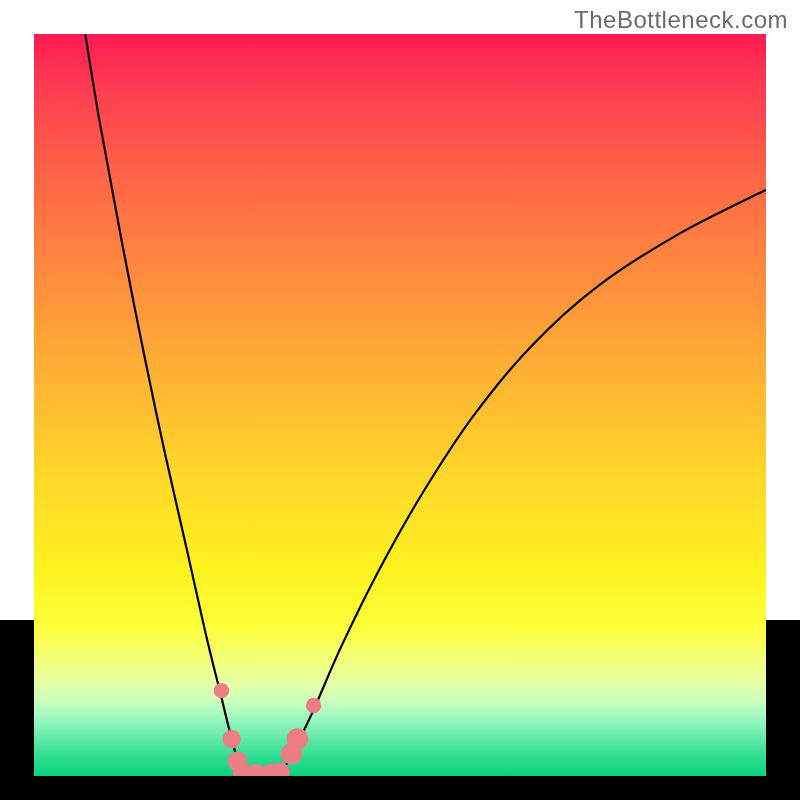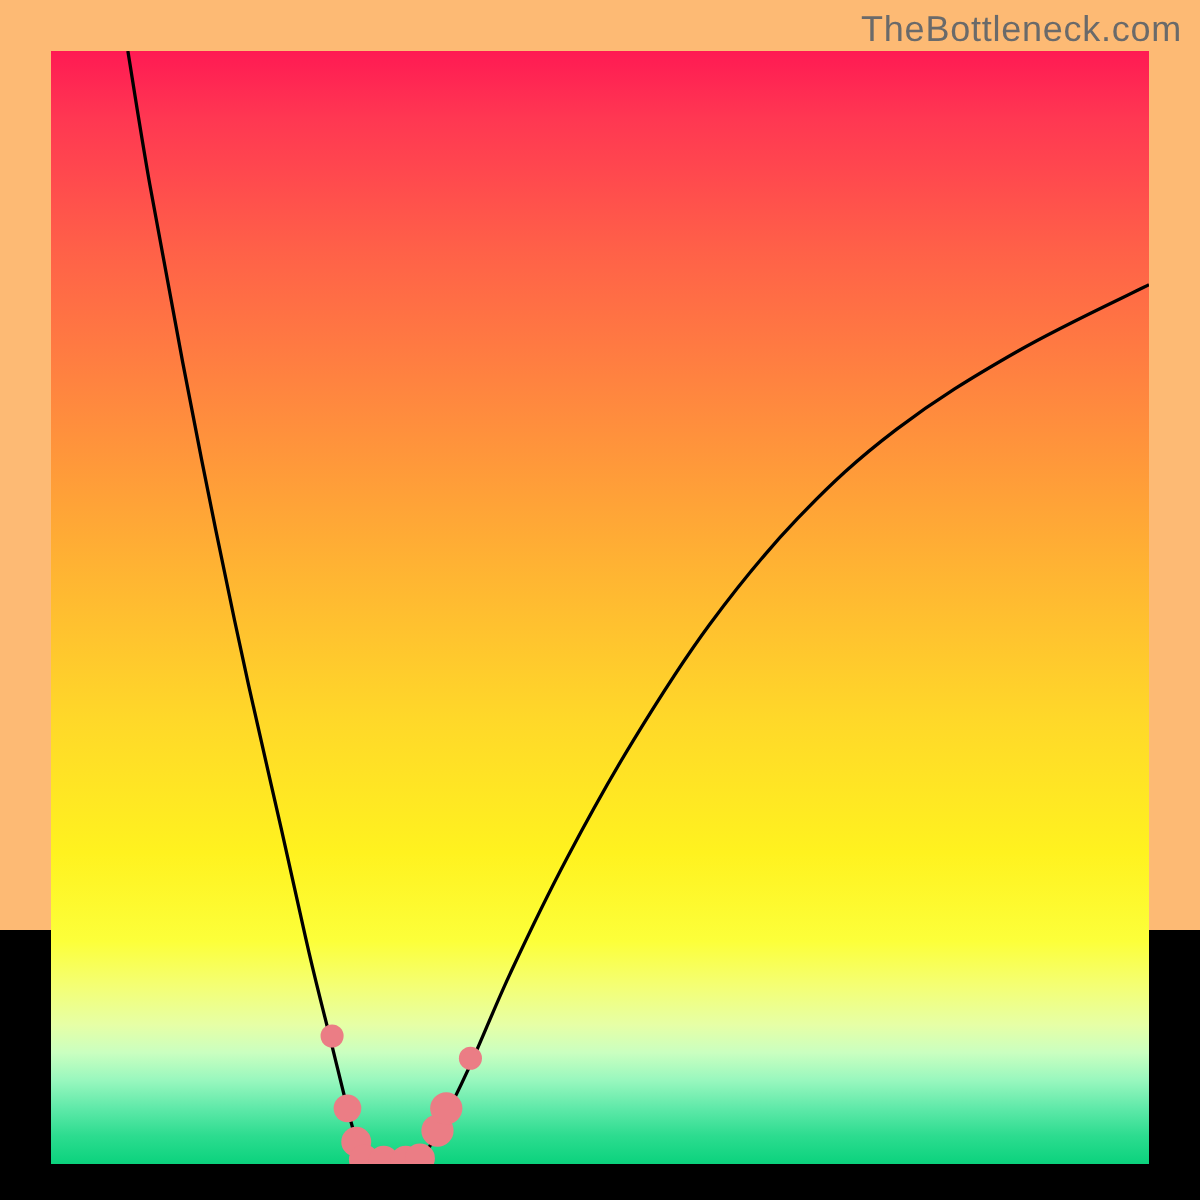--- a/index.html
+++ b/index.html
@@ -7,21 +7,21 @@
     padding: 0;
     width: 800px;
     height: 800px;
     overflow: hidden;
     background: #000;
     font-family: Arial, Helvetica, sans-serif;
   }
   .outer {
     width: 800px;
     height: 620px;
-    background: #fdba74;
+    background: #ffffff;
     position: relative;
   }
   .watermark {
     position: absolute;
     top: 6px;
     right: 12px;
     color: #6a6a6a;
     font-size: 24px;
     font-weight: 500;
     letter-spacing: 0.5px;

